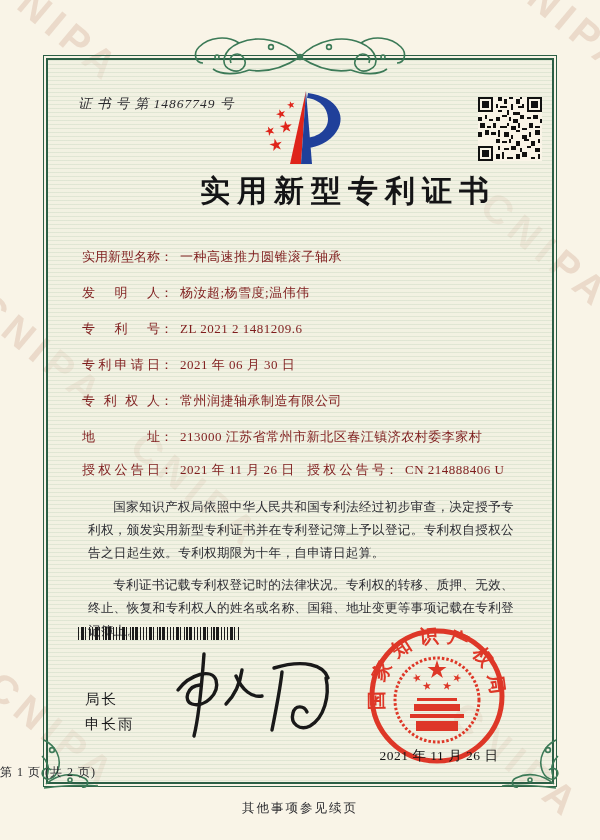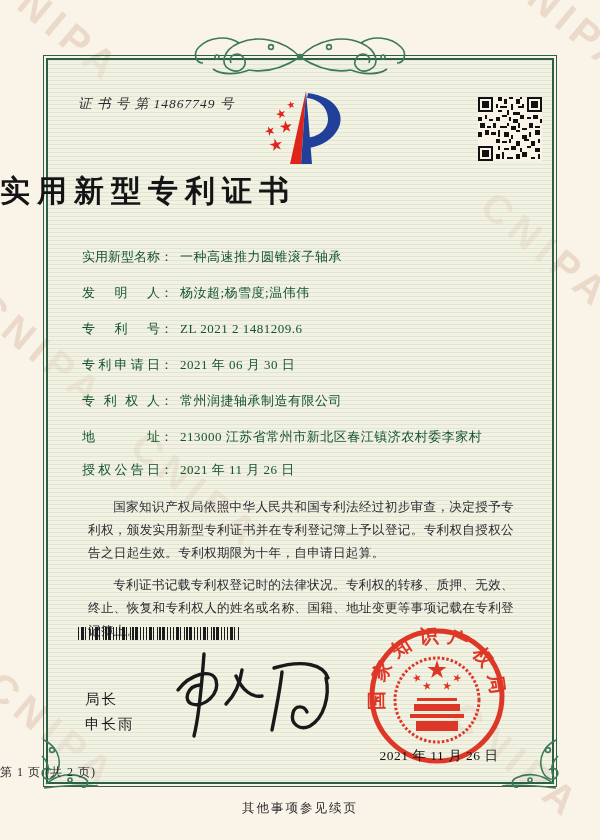--- a/index.html
+++ b/index.html
@@ -20,24 +20,24 @@
   }
   .frame-inner{
     width:100%;height:100%;box-sizing:border-box;border:2px solid #2c5f45;
     background-color:rgba(236,239,223,0.55);
     background-image:repeating-linear-gradient(to bottom,rgba(116,163,126,0.15) 0px,rgba(116,163,126,0.15) 1px,transparent 1px,transparent 4px);
   }
   .ornament{position:absolute;z-index:4;}
   .content{position:absolute;z-index:5;}
   .cert-no{left:78px;top:95px;font-size:13.5px;letter-spacing:1px;color:#2a2a2e;font-style:italic;}
   .title{
-    left:0;top:171px;width:496px;text-align:left;
+    left:0;top:171px;width:496px;text-align:right;
     font-size:30px;font-weight:bold;letter-spacing:7px;color:#141416;
   }
-  .field-row{position:absolute;z-index:5;left:82px;width:450px;font-size:13px;color:#14532d;white-space:nowrap;}
+  .field-row{position:absolute;z-index:5;left:82px;width:450px;font-size:13px;color:#7f1d1d;white-space:nowrap;}
   .flabel{
     display:inline-block;width:78px;text-align:justify;text-align-last:justify;
     -moz-text-align-last:justify;font-weight:500;vertical-align:bottom;
   }
   .fcolon{display:inline-block;}
   .fvalue{margin-left:7px;letter-spacing:0.5px;}
   .grant-group{position:absolute;left:225px;top:0;}
   .paras{
     left:80px;top:488px;width:442px;font-size:12.6px;line-height:1.84;
     text-align:justify;color:#2c2d33;letter-spacing:0.3px;
@@ -179,20 +179,23 @@
   <span class="flabel">专利申请日</span><span class="fcolon">：</span><span class="fvalue">2021 年 06 月 30 日</span>
 </div>
 <div class="field-row" style="top:392px">
   <span class="flabel">专利权人</span><span class="fcolon">：</span><span class="fvalue">常州润捷轴承制造有限公司</span>
 </div>
 <div class="field-row" style="top:428px">
   <span class="flabel">地址</span><span class="fcolon">：</span><span class="fvalue">213000 江苏省常州市新北区春江镇济农村委李家村</span>
 </div>
 <div class="field-row" style="top:461px">
   <span class="flabel">授权公告日</span><span class="fcolon">：</span><span class="fvalue">2021 年 11 月 26 日</span>
+  <span class="grant-group">
+    <span class="flabel">授权公告号</span><span class="fcolon">：</span><span class="fvalue">CN 214888406 U</span>
+  </span>
 </div>
 
 <div class="content paras">
   <p>国家知识产权局依照中华人民共和国专利法经过初步审查，决定授予专利权，颁发实用新型专利证书并在专利登记簿上予以登记。专利权自授权公告之日起生效。专利权期限为十年，自申请日起算。</p>
   <p>专利证书记载专利权登记时的法律状况。专利权的转移、质押、无效、终止、恢复和专利权人的姓名或名称、国籍、地址变更等事项记载在专利登记簿上。</p>
 </div>
 
 <div class="content barcode"></div>
 
 <div class="content director-label">局长</div>

